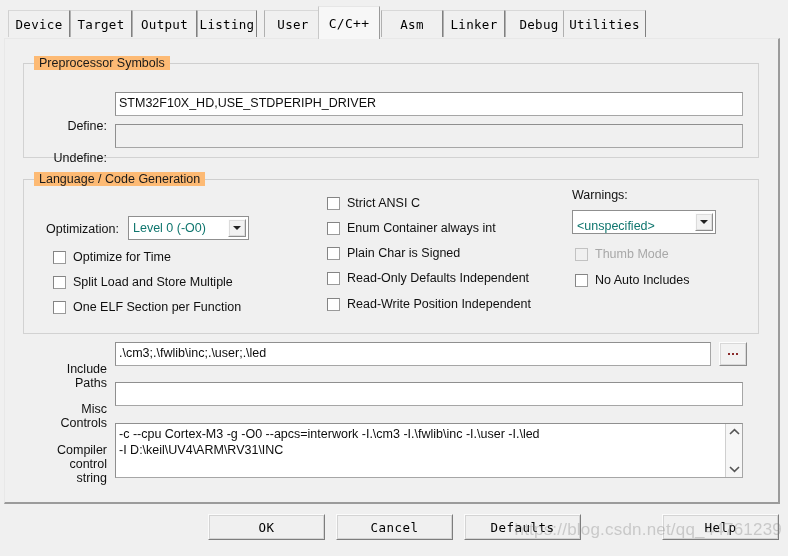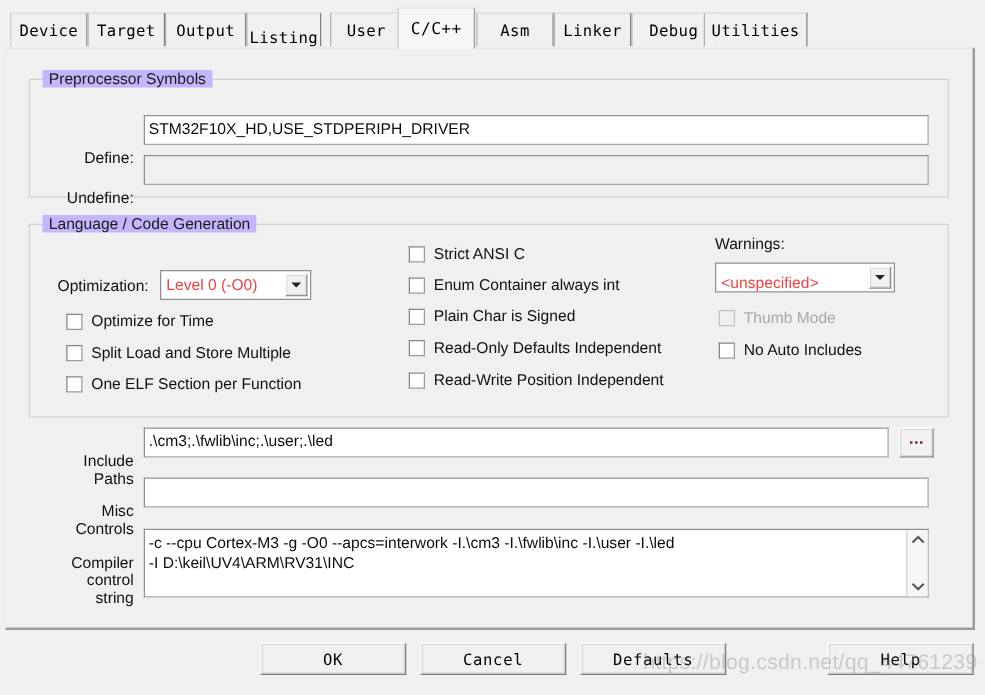--- a/index.html
+++ b/index.html
@@ -69,21 +69,21 @@
   
   .group {
     position: absolute;
     border: 1px solid #d2d2d2;
     border-top-color: #cfcfcf;
     background: transparent;
   }
   .group-title {
     position: absolute;
     top: -8px; left: 10px;
-    background: #c4b5fd;
+    background: #fdba74;
     padding: 0 5px;
     font-size: 12.5px;
     color: #1a1a1a;
     white-space: nowrap;
   }
 
   
   .lbl {
     position: absolute;
     font-size: 12.5px;
@@ -184,21 +184,21 @@
   .cbrow.disabled .cbox { background: #f0f0f0; border-color: #c2c2c2; }
 
   
   .combo {
     position: absolute;
     background: #ffffff;
     border: 1px solid #8f8f8f;
     display: flex;
     align-items: center;
     font-size: 12.5px;
-    color: #ef4444;
+    color: #0f766e;
     padding-left: 4px;
     cursor: default;
     overflow: hidden;
   }
   .combo-text { flex: 1 1 auto; white-space: nowrap; overflow: hidden; }
   .combo-btn {
     width: 18px;
     align-self: stretch;
     margin: 2px 2px 2px 0;
     background: #f2f2f2;
@@ -265,21 +265,21 @@
   <div class="tabstrip">
     <div class="tab first" style="left:8px;  width:62px;">
         <span>Device</span>
       </div>
     <div class="tab" style="left:70px; width:62px;">
         <span>Target</span>
       </div>
     <div class="tab" style="left:132px;width:65px;">
         <span>Output</span>
       </div>
-    <div class="tab" style="left:197px;width:60px;align-items:flex-end;">
+    <div class="tab" style="left:197px;width:60px;">
         <span>Listing</span>
       </div>
     <div class="tab" style="left:264px;width:58px;">
         <span>User</span>
       </div>
     <div class="tab active" style="left:318px;width:62px;">
         <span>C/C++</span>
       </div>
     <div class="tab" style="left:381px;width:62px;">
         <span>Asm</span>

